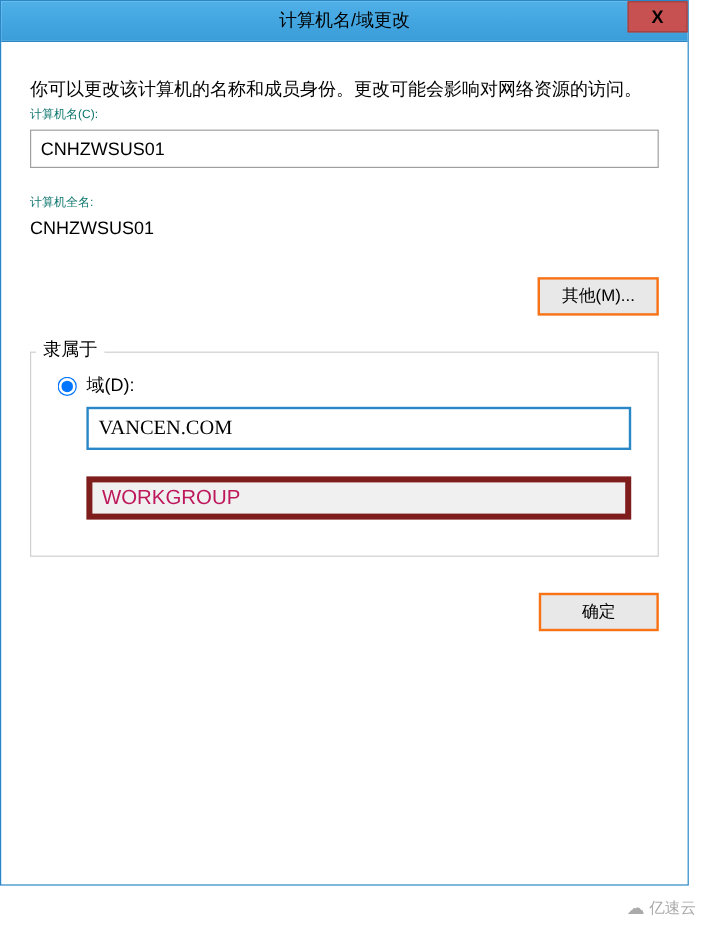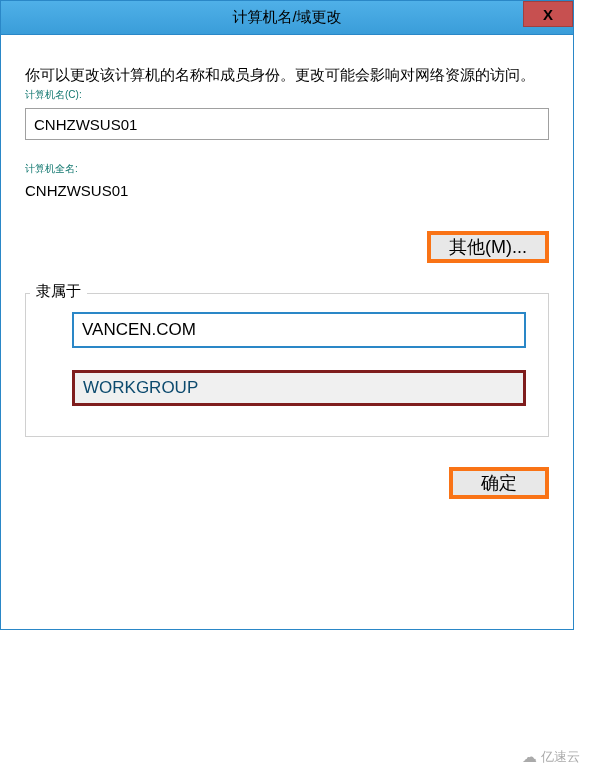--- a/index.html
+++ b/index.html
@@ -11,21 +11,21 @@
       font-family: "Microsoft YaHei", "Segoe UI", Tahoma, sans-serif;
       font-size: 14px;
       background: #fff;
       width: 590px;
       height: 772px;
       position: relative;
     }
     .dialog {
       border: 1px solid #2a87c7;
       width: 574px;
-      height: 630px;
+      height: 738px;
       background: #fff;
     }
     .titlebar {
       background: linear-gradient(to bottom, #4fb0e8, #3a9dd9);
       height: 34px;
       display: flex;
       align-items: center;
       justify-content: center;
       position: relative;
       border-bottom: 1px solid #2a87c7;
@@ -86,23 +86,23 @@
       margin-top: 6px;
     }
     .more-btn-row {
       display: flex;
       justify-content: flex-end;
       margin-top: 32px;
     }
     .btn {
       height: 32px;
       padding: 0 18px;
-      border: 4px solid #f97316;
+      border: 2px solid #f97316;
       background: #e8e8e8;
-      font-size: 18px;
+      font-size: 14px;
       font-family: inherit;
       cursor: pointer;
       min-width: 100px;
     }
     .fieldset {
       border: 1px solid #d0d0d0;
       margin-top: 30px;
       padding: 18px 22px 30px 22px;
       position: relative;
     }
@@ -132,32 +132,32 @@
     .radio-input-wrap {
       padding-left: 24px;
       margin-bottom: 22px;
     }
     .domain-input {
       width: 100%;
       height: 36px;
       border: 2px solid #2a87c7;
       padding: 4px 8px;
       font-size: 17px;
-      font-family: Liberation Sans, sans-serif;
+      font-family: Liberation Serif, serif;
       background: #fff;
     }
     .workgroup-input {
       width: 100%;
       height: 36px;
-      border: 3px solid #7f1d1d;
+      border: 5px solid #7f1d1d;
       padding: 4px 8px;
       font-size: 17px;
       font-family: inherit;
       background: #f0f0f0;
-      color: #0c4a6e;
+      color: #be185d;
     }
     .dialog-buttons {
       display: flex;
       justify-content: flex-end;
       gap: 12px;
       margin-top: 30px;
       align-items: center;
     }
     .watermark {
       position: absolute;
@@ -197,20 +197,24 @@
       <div class="full-name-value">CNHZWSUS01</div>
     </div>
 
     <div class="more-btn-row">
       <button class="btn">其他(M)...</button>
     </div>
 
     <div class="fieldset">
       <div class="fieldset-legend">隶属于</div>
 
+      <div class="radio-row">
+        <input type="radio" name="membership" checked="" style="">
+        <label class="radio-label">域(D):</label>
+      </div>
       <div class="radio-input-wrap">
         <input type="text" class="domain-input" value="VANCEN.COM" style="">
       </div>
 
       <div class="radio-input-wrap" style="margin-bottom:0">
         <input type="text" class="workgroup-input" disabled="" value="WORKGROUP" style="">
       </div>
     </div>
 
     <div class="dialog-buttons">

